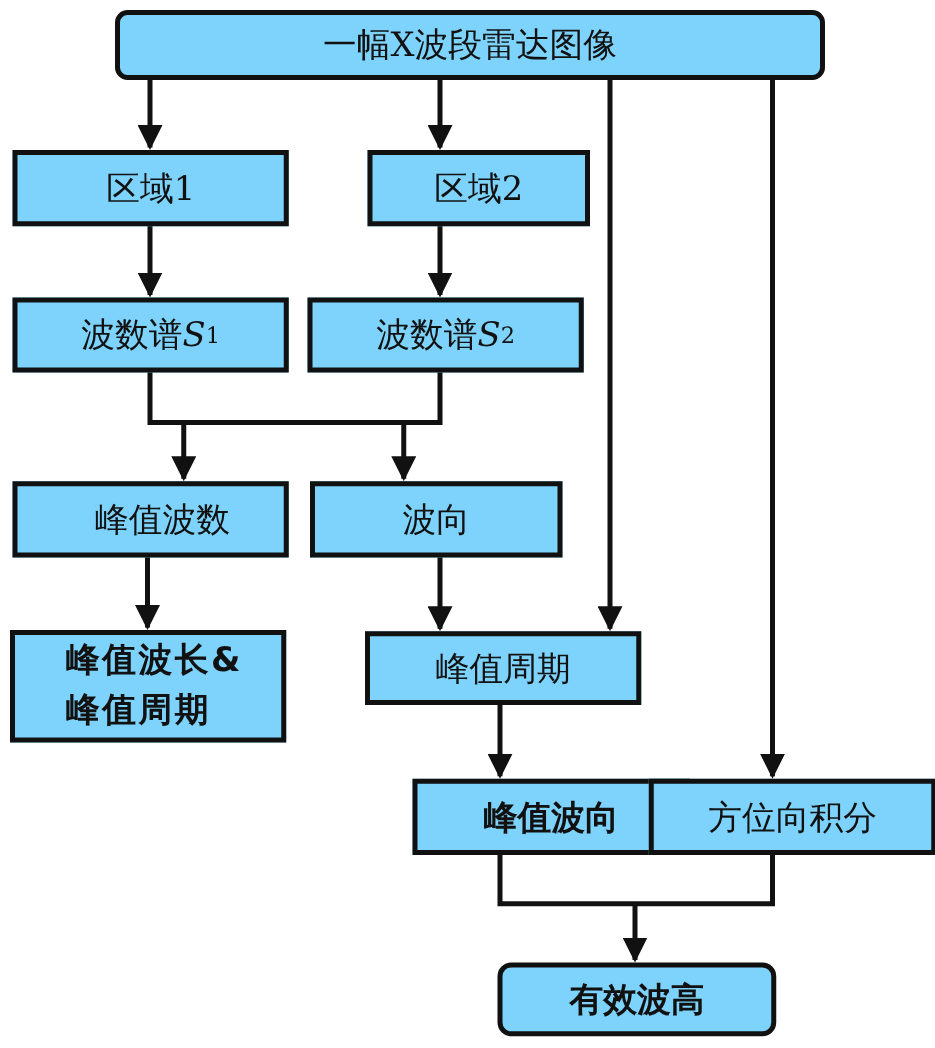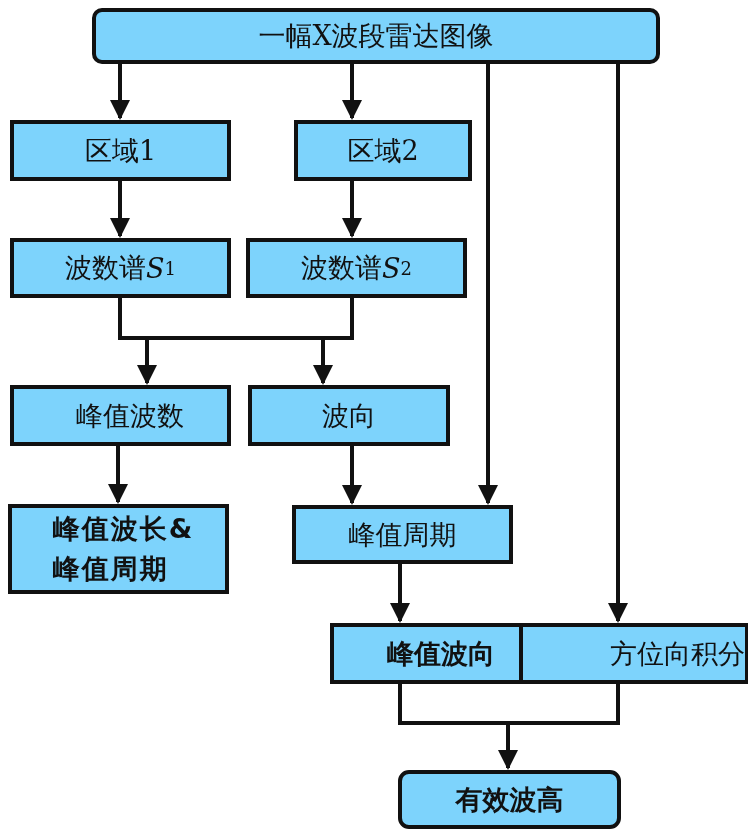--- a/index.html
+++ b/index.html
@@ -91,19 +91,19 @@
 </div>
 
 <div class="box" style="left:292px; top:505px; width:221px; height:59px;">
   <span>峰值周期</span>
 </div>
 
 <div class="box bold" style="left:291px; top:623px; width:222px; height:61px;margin-left:39px;">
   <span>峰值波向</span>
 </div>
 
-<div class="box" style="left:519px; top:623px; width:230px; height:61px;justify-content:flex-end;">
+<div class="box" style="left:519px; top:623px; width:230px; height:61px;">
   <span>方位向积分</span>
 </div>
 
 <div class="box bold" style="left:398px; top:770px; width:223px; height:59px;border-radius:11px;">
   <span>有效波高</span>
 </div>
 
 </body></html>

